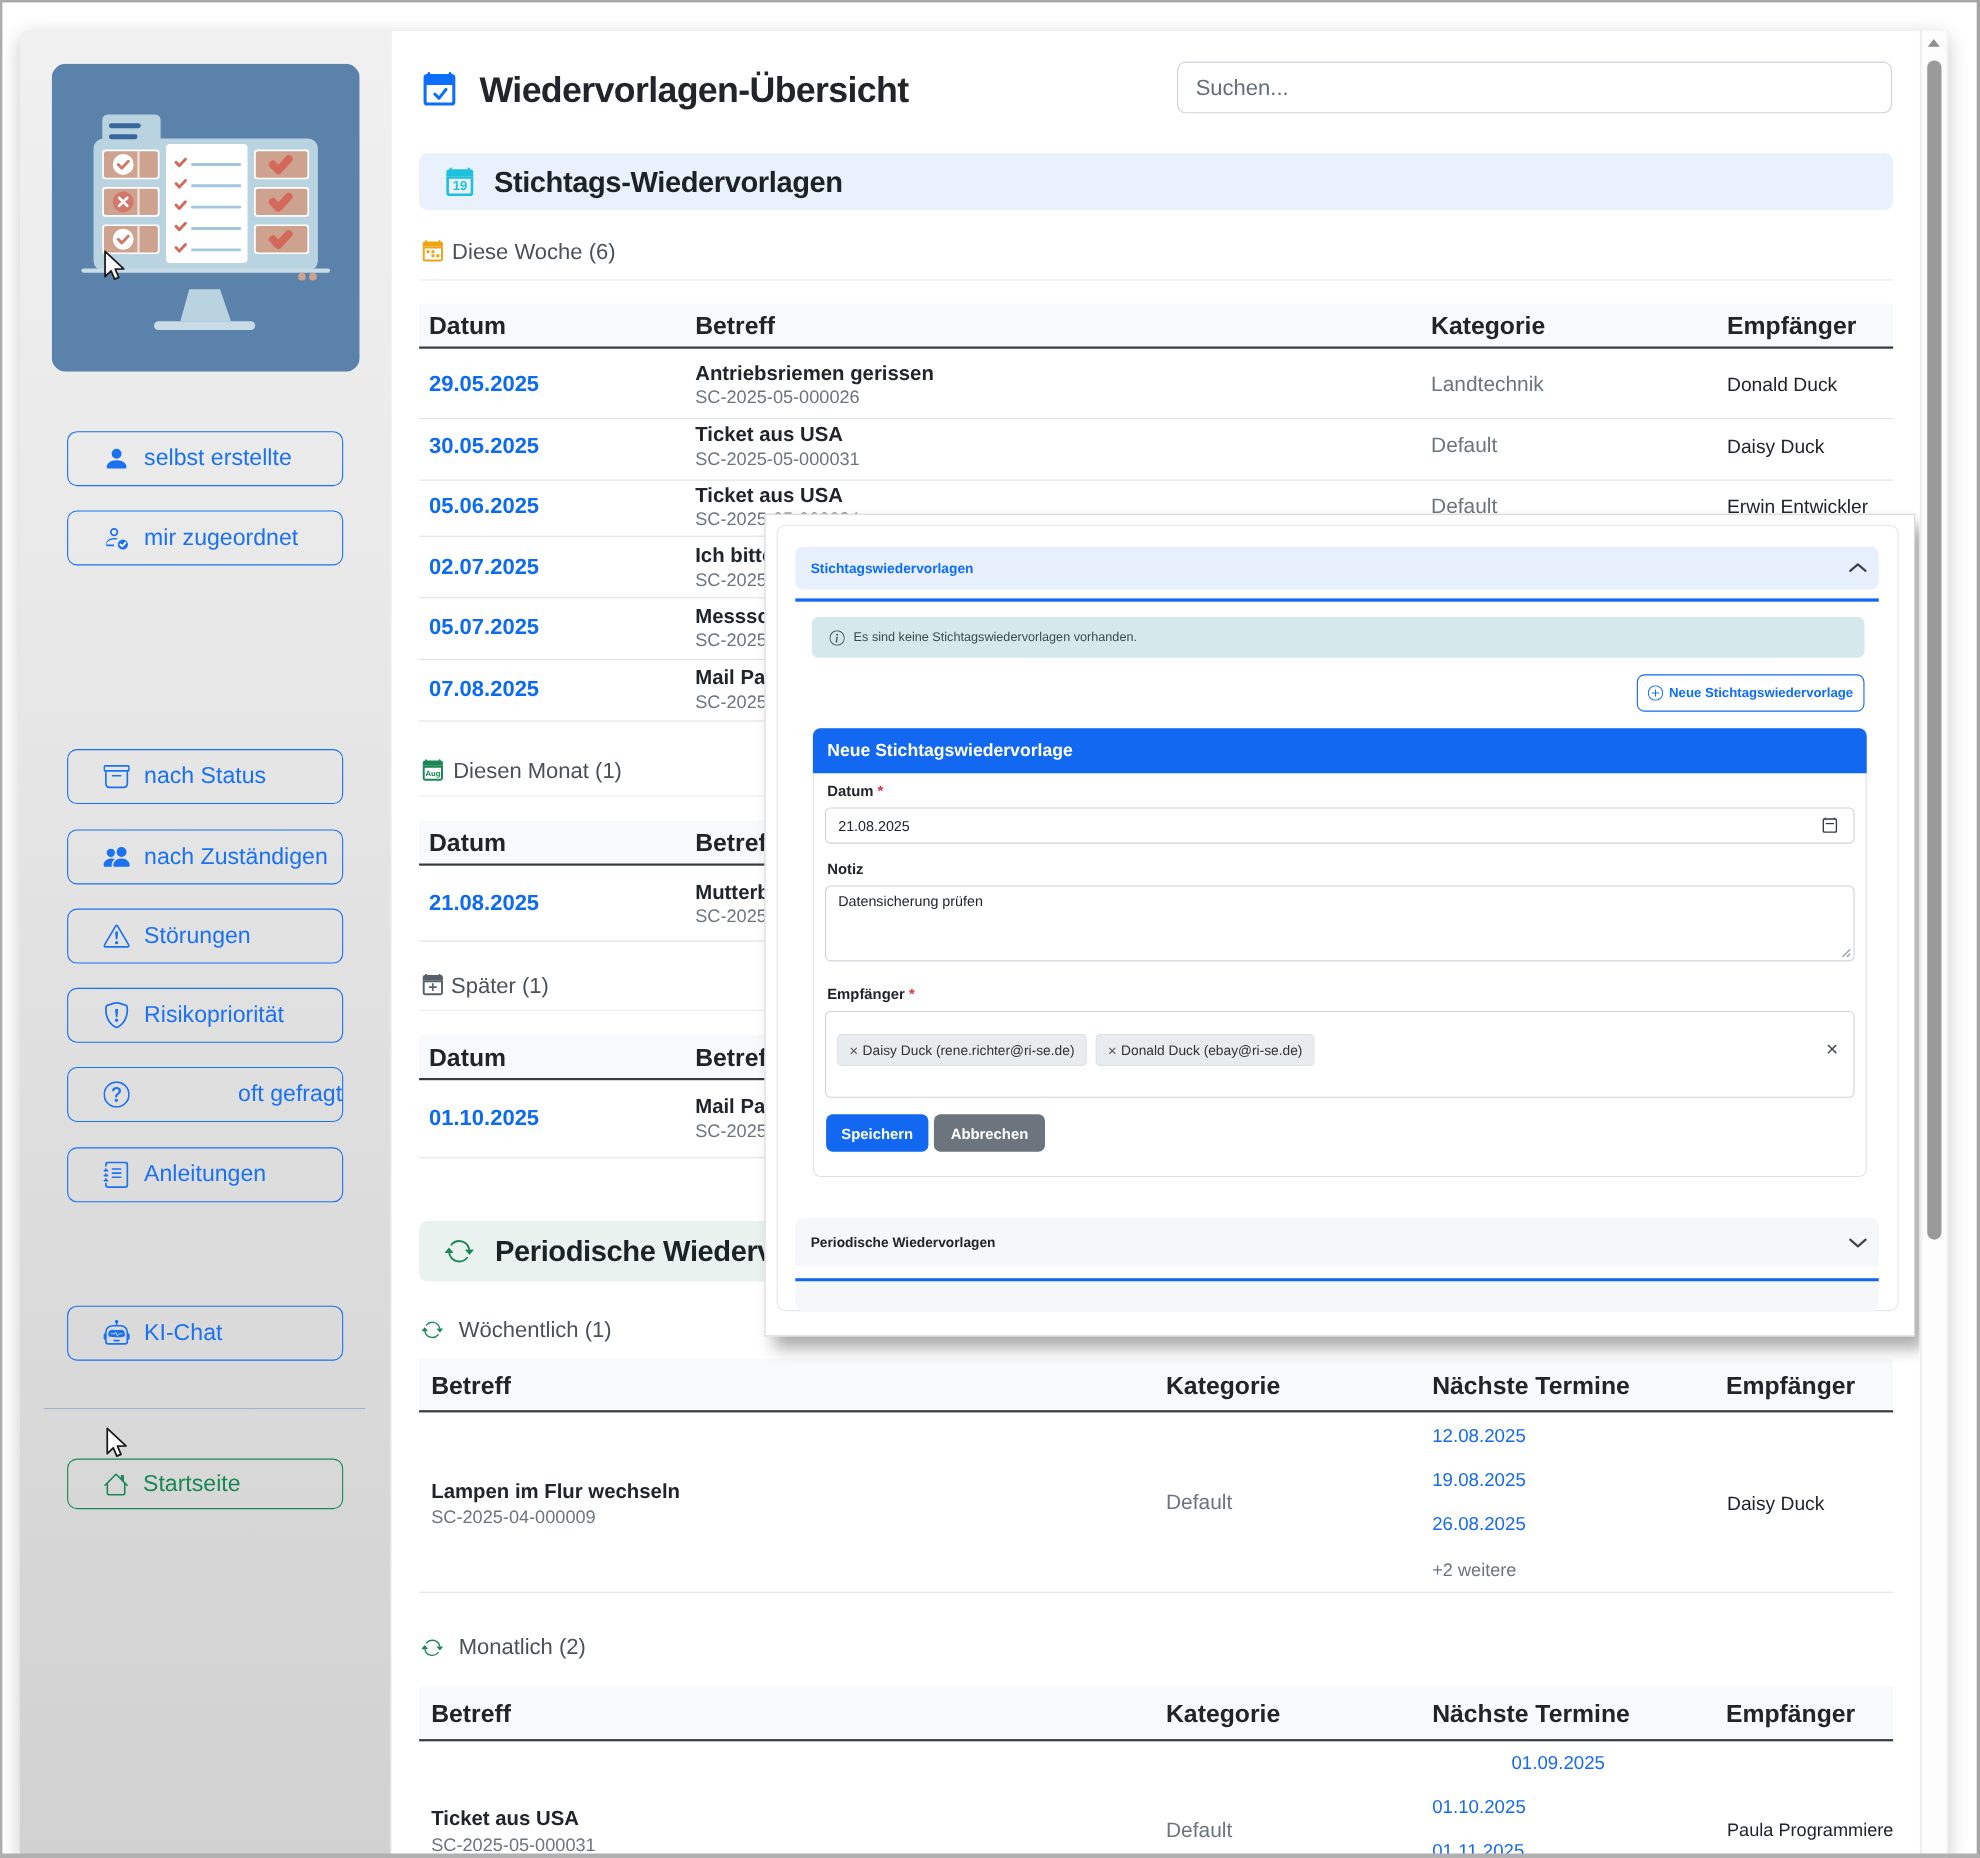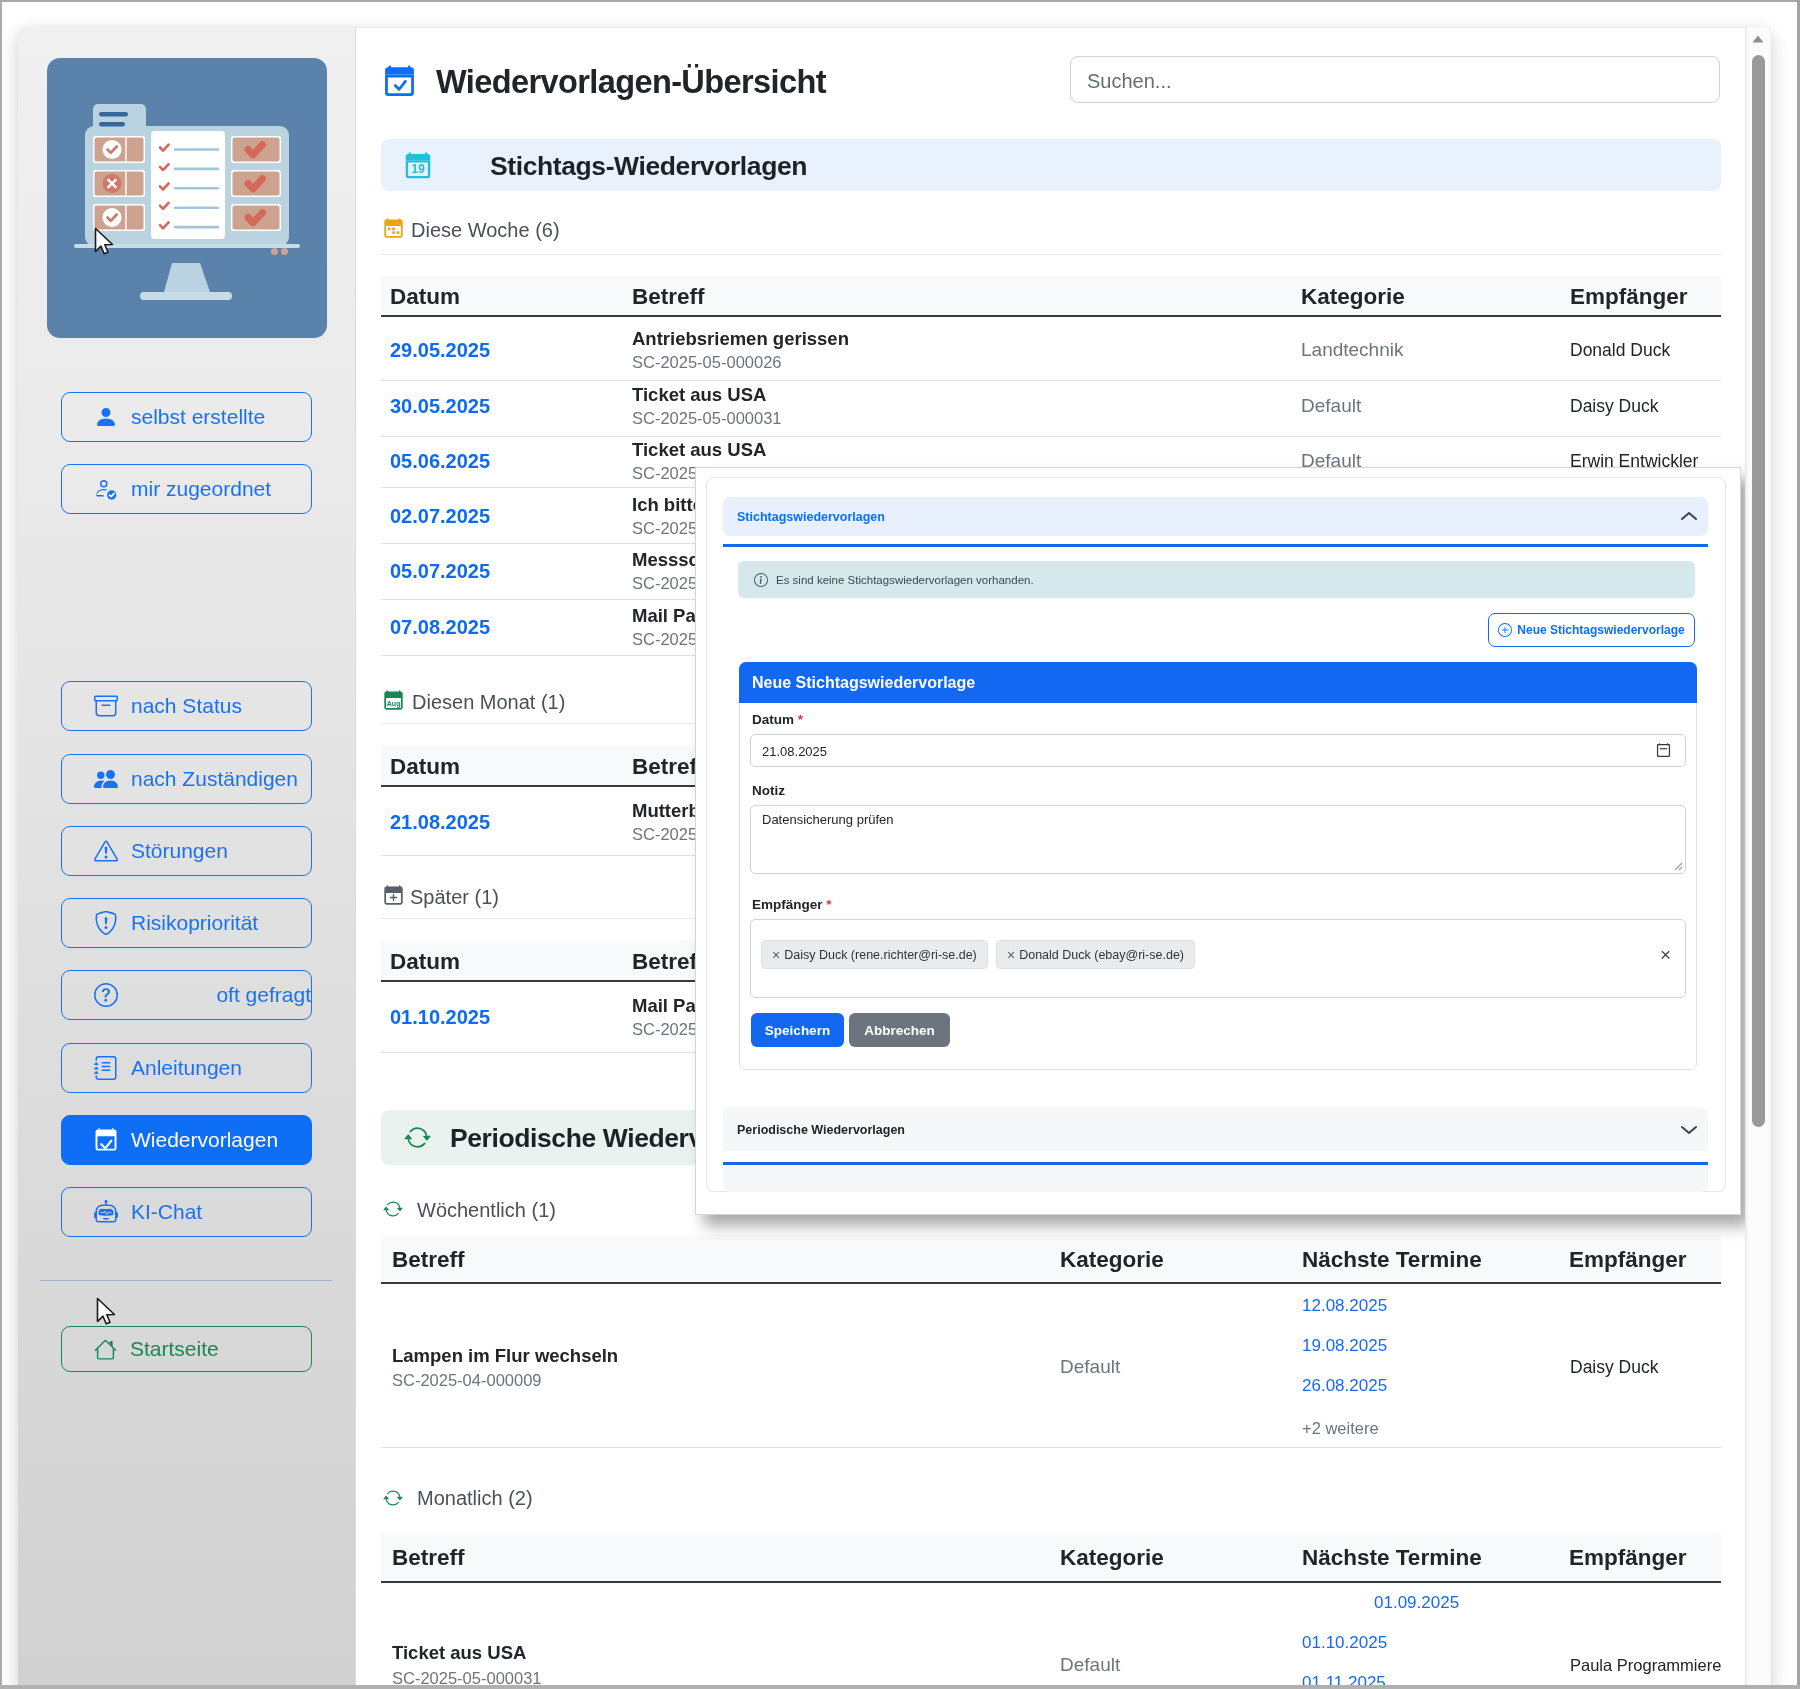--- a/index.html
+++ b/index.html
@@ -159,28 +159,20 @@
     <span>oft gefragt</span>
     </div>
   <div class="abs navbtn" style="top:1043px;">
     <svg width="24" height="24" viewBox="0 0 16 16" fill="#1a72f0">
         <path d="M3 0h10a2 2 0 0 1 2 2v12a2 2 0 0 1-2 2H3a2 2 0 0 1-2-2v-1h1v1a1 1 0 0 0 1 1h10a1 1 0 0 0 1-1V2a1 1 0 0 0-1-1H3a1 1 0 0 0-1 1v1H1V2a2 2 0 0 1 2-2z"></path>
         <path d="M1 5v-.5a.5.5 0 0 1 1 0V5h.5a.5.5 0 0 1 0 1h-2a.5.5 0 0 1 0-1H1zm0 3v-.5a.5.5 0 0 1 1 0V8h.5a.5.5 0 0 1 0 1h-2a.5.5 0 0 1 0-1H1zm0 3v-.5a.5.5 0 0 1 1 0v.5h.5a.5.5 0 0 1 0 1h-2a.5.5 0 0 1 0-1H1z"></path>
         <path d="M5 4.5a.5.5 0 0 1 .5-.5h5a.5.5 0 0 1 0 1h-5a.5.5 0 0 1-.5-.5zm0 2.5a.5.5 0 0 1 .5-.5h5a.5.5 0 0 1 0 1h-5A.5.5 0 0 1 5 7zm0 2.5a.5.5 0 0 1 .5-.5h5a.5.5 0 0 1 0 1h-5a.5.5 0 0 1-.5-.5z"></path>
       </svg>
     <span>Anleitungen</span>
     </div>
-  <div class="abs navbtn active" style="top:1115px;">
-    <svg width="24" height="24" viewBox="0 0 16 16" fill="#fff">
-        <path d="M2.5 1 A1.5 1.5 0 0 0 1 2.5 v11 A1.5 1.5 0 0 0 2.5 15 h11 A1.5 1.5 0 0 0 15 13.5 v-11 A1.5 1.5 0 0 0 13.5 1 Z M2.3 5.5 h11.4 v8 a.3.3 0 0 1 -.3.3 H2.6 a.3.3 0 0 1 -.3-.3 Z" fill-rule="evenodd"></path>
-        <path d="M10.97 7.97a.75.75 0 0 1 1.07 1.05l-3.99 4.99a.75.75 0 0 1-1.08.02L4.32 11.4a.75.75 0 1 1 1.06-1.06l2.09 2.09 3.47-4.43z" fill="#fff"></path>
-        <path d="M3.5 0 a.5.5 0 0 1 .5.5 V1 h-1 V.5 a.5.5 0 0 1 .5-.5 z M12.5 0 a.5.5 0 0 1 .5.5 V1 h-1 V.5 a.5.5 0 0 1 .5-.5 z"></path>
-      </svg>
-    <span>Wiedervorlagen</span>
-    </div>
   <div class="abs navbtn" style="top:1187px;">
     <svg width="24" height="24" viewBox="0 0 16 16" fill="#1a72f0">
         <path d="M6 12.5a.5.5 0 0 1 .5-.5h3a.5.5 0 0 1 0 1h-3a.5.5 0 0 1-.5-.5ZM3 8.062C3 6.76 4.235 5.765 5.53 5.886a26.58 26.58 0 0 0 4.94 0C11.765 5.765 13 6.76 13 8.062v1.157a.933.933 0 0 1-.765.935c-.845.147-2.34.346-4.235.346-1.895 0-3.39-.2-4.235-.346A.933.933 0 0 1 3 9.219V8.062Zm4.542-.827a.25.25 0 0 0-.217.068l-.92.9a24.767 24.767 0 0 1-1.871-.183.25.25 0 0 0-.068.495c.55.076 1.232.149 2.02.193a.25.25 0 0 0 .189-.071l.754-.736.847 1.71a.25.25 0 0 0 .404.062l.932-.97a25.286 25.286 0 0 0 1.922-.188.25.25 0 0 0-.068-.495c-.538.074-1.207.145-1.98.189a.25.25 0 0 0-.166.076l-.754.785-.842-1.7a.25.25 0 0 0-.182-.135Z"></path>
         <path d="M8.5 1.866a1 1 0 1 0-1 0V3h-2A4.5 4.5 0 0 0 1 7.5V8a1 1 0 0 0-1 1v2a1 1 0 0 0 1 1v1a2 2 0 0 0 2 2h10a2 2 0 0 0 2-2v-1a1 1 0 0 0 1-1V9a1 1 0 0 0-1-1v-.5A4.5 4.5 0 0 0 10.5 3h-2V1.866ZM14 7.5V13a1 1 0 0 1-1 1H3a1 1 0 0 1-1-1V7.5A3.5 3.5 0 0 1 5.5 4h5A3.5 3.5 0 0 1 14 7.5Z"></path>
       </svg>
     <span>KI-Chat</span>
     </div>
 
   <div class="abs" style="left:40px;top:1280px;width:292px;height:1px;background:#9db4cc;"></div>
 
@@ -207,21 +199,21 @@
   <div class="abs vc" style="left:1087px;top:81px;font-size:20px;color:#636d77;">Suchen...</div>
 
   <div class="abs banner" style="left:381px;top:139px;width:1340px;height:52px;background:#e9f1fd;"></div>
   <svg class="abs" style="left:404px;top:152px;" width="28" height="28" viewBox="0 0 16 16">
     <rect x="2.75" y="0.2" width="1.15" height="2.2" rx=".55" fill="#1fc0dc"></rect>
       <rect x="12.1" y="0.2" width="1.15" height="2.2" rx=".55" fill="#1fc0dc"></rect>
       <path d="M2.6 1.1 h10.8 a1.6 1.6 0 0 1 1.6 1.6 v1.95 H1 V2.7 a1.6 1.6 0 0 1 1.6-1.6 z" fill="#1fc0dc"></path>
       <path fill-rule="evenodd" fill="#1fc0dc" d="M1 4.65 H15 V13.4 A1.6 1.6 0 0 1 13.4 15 H2.6 A1.6 1.6 0 0 1 1 13.4 Z M2.35 6 V13.25 a.4.4 0 0 0 .4.4 H13.25 a.4.4 0 0 0 .4-.4 V6 Z"></path>
     <text x="8.1" y="12.1" text-anchor="middle" font-size="6.8" font-weight="bold" font-family="Liberation Sans, sans-serif" fill="#1fc0dc">19</text>
   </svg>
-  <div class="abs vc" style="left:449px;top:166px;font-size:26.5px;font-weight:bold;letter-spacing:-0.4px;color:#1d2227;margin-left:41px;">Stichtags-Wiedervorlagen</div>
+  <div class="abs vc" style="left:449px;top:166px;font-size:26.5px;font-weight:bold;letter-spacing:-0.4px;color:#1d2227;">Stichtags-Wiedervorlagen</div>
 
   <svg class="abs" style="left:383px;top:218px;" width="21" height="21" viewBox="0 0 16 16">
     <rect x="2.75" y="0.2" width="1.15" height="2.2" rx=".55" fill="#eda313"></rect>
       <rect x="12.1" y="0.2" width="1.15" height="2.2" rx=".55" fill="#eda313"></rect>
       <path d="M2.6 1.1 h10.8 a1.6 1.6 0 0 1 1.6 1.6 v1.95 H1 V2.7 a1.6 1.6 0 0 1 1.6-1.6 z" fill="#eda313"></path>
       <path fill-rule="evenodd" fill="#eda313" d="M1 4.65 H15 V13.4 A1.6 1.6 0 0 1 13.4 15 H2.6 A1.6 1.6 0 0 1 1 13.4 Z M2.35 6 V13.25 a.4.4 0 0 0 .4.4 H13.25 a.4.4 0 0 0 .4-.4 V6 Z"></path>
     <g fill="#eda313">
         <rect x="3.6" y="7.2" width="2.1" height="2.1" rx=".5"></rect>
         <rect x="7" y="7.2" width="2.1" height="2.1" rx=".5"></rect>
         <rect x="7" y="10" width="2.1" height="2.1" rx=".5"></rect>

